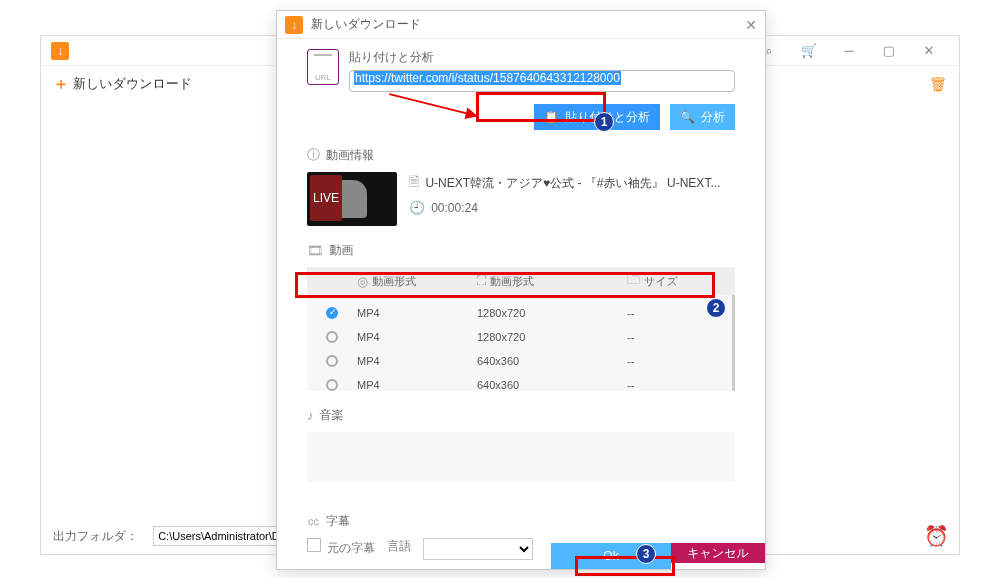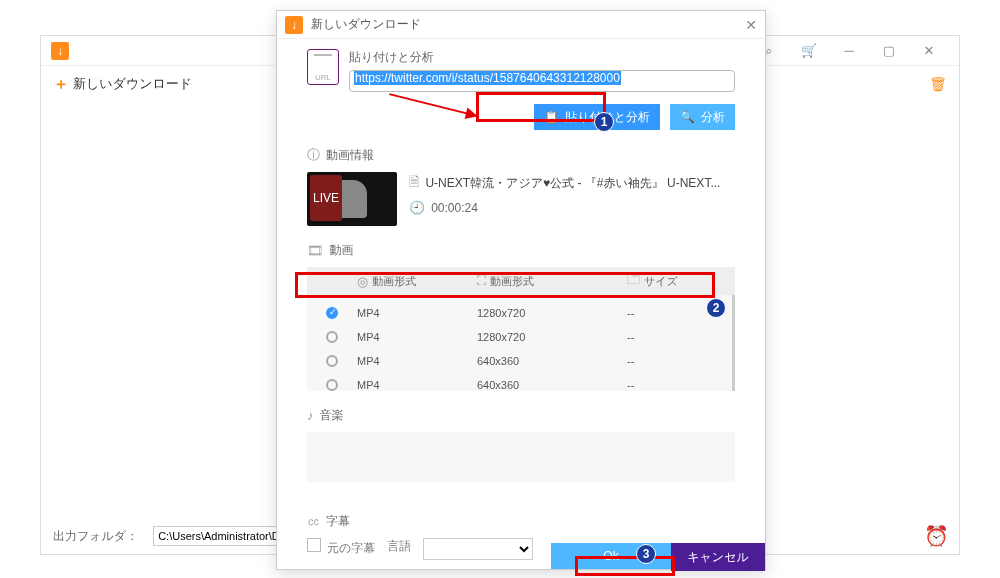--- a/index.html
+++ b/index.html
@@ -58,21 +58,21 @@
 .row{display:flex;height:24px;align-items:flex-end;font-size:11px;color:#555;background:#f7f7f7}
 .radio{width:12px;height:12px;border:2px solid #aaa;border-radius:50%}
 .radio.sel{background:#3399ff;border-color:#3399ff;position:relative}
 .radio.sel::after{content:"✓";color:#fff;font-size:9px;position:absolute;left:1px;top:-2px}
 .empty-box{height:50px;background:#f7f7f7;margin-top:4px}
 .sub-row{display:flex;align-items:flex-start;gap:12px;margin-top:6px;font-size:12px;color:#777}
 .chk{width:14px;height:14px;border:1px solid #bbb;display:inline-block;margin-right:6px}
 .lang-sel{width:110px;height:22px;border:1px solid #ccc;background:#fff}
 .mod-footer{position:absolute;bottom:0;left:0;right:0;height:26px;display:flex;justify-content:flex-end}
 .ok-btn{width:120px;height:26px;background:#4db8ff;color:#fff;border:none;font-size:12px;cursor:pointer}
-.cancel-btn{width:94px;height:28px;background:#4c1d95;color:#fff;border:none;font-size:12px;cursor:pointer}
+.cancel-btn{width:94px;height:20px;background:#be185d;color:#fff;border:none;font-size:12px;cursor:pointer}
 </style>
 </head>
 <body>
 
 <div class="main-window">
   <div class="main-titlebar">
     <div class="app-icon">↓</div>
     <div class="spacer"></div>
     <div class="wc-btn">⌕</div>
     <div class="wc-btn">🛒</div>

